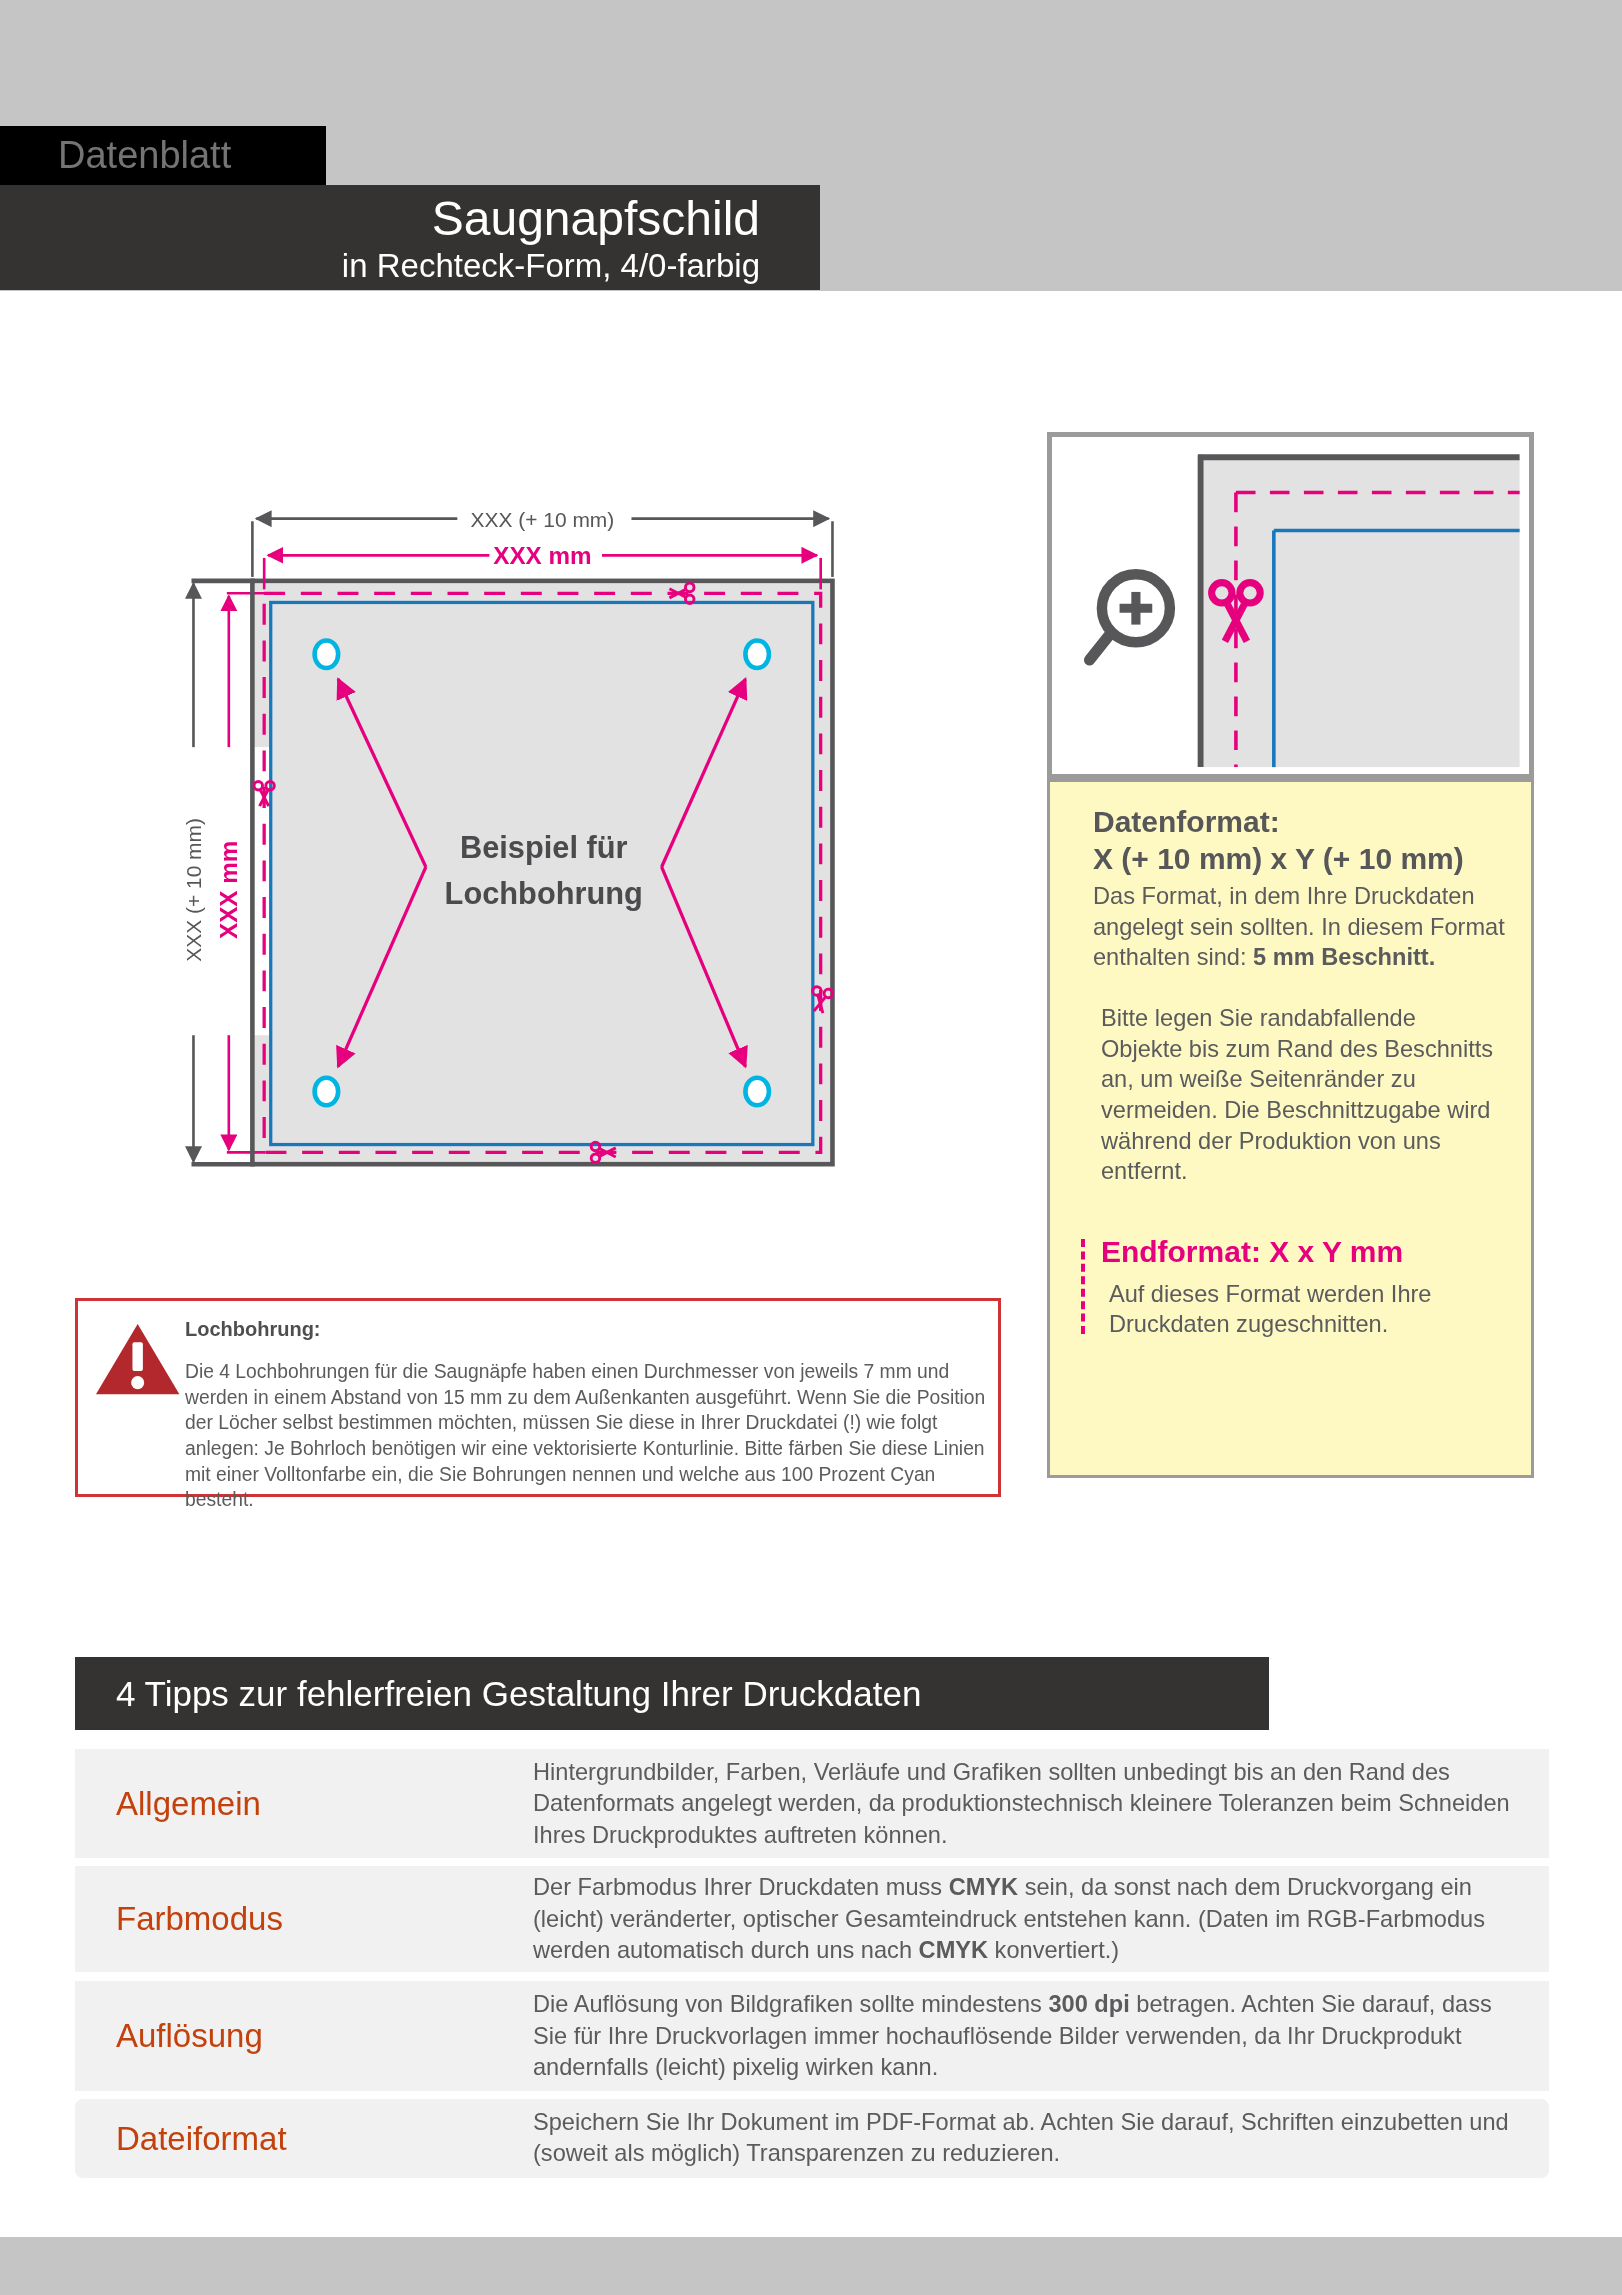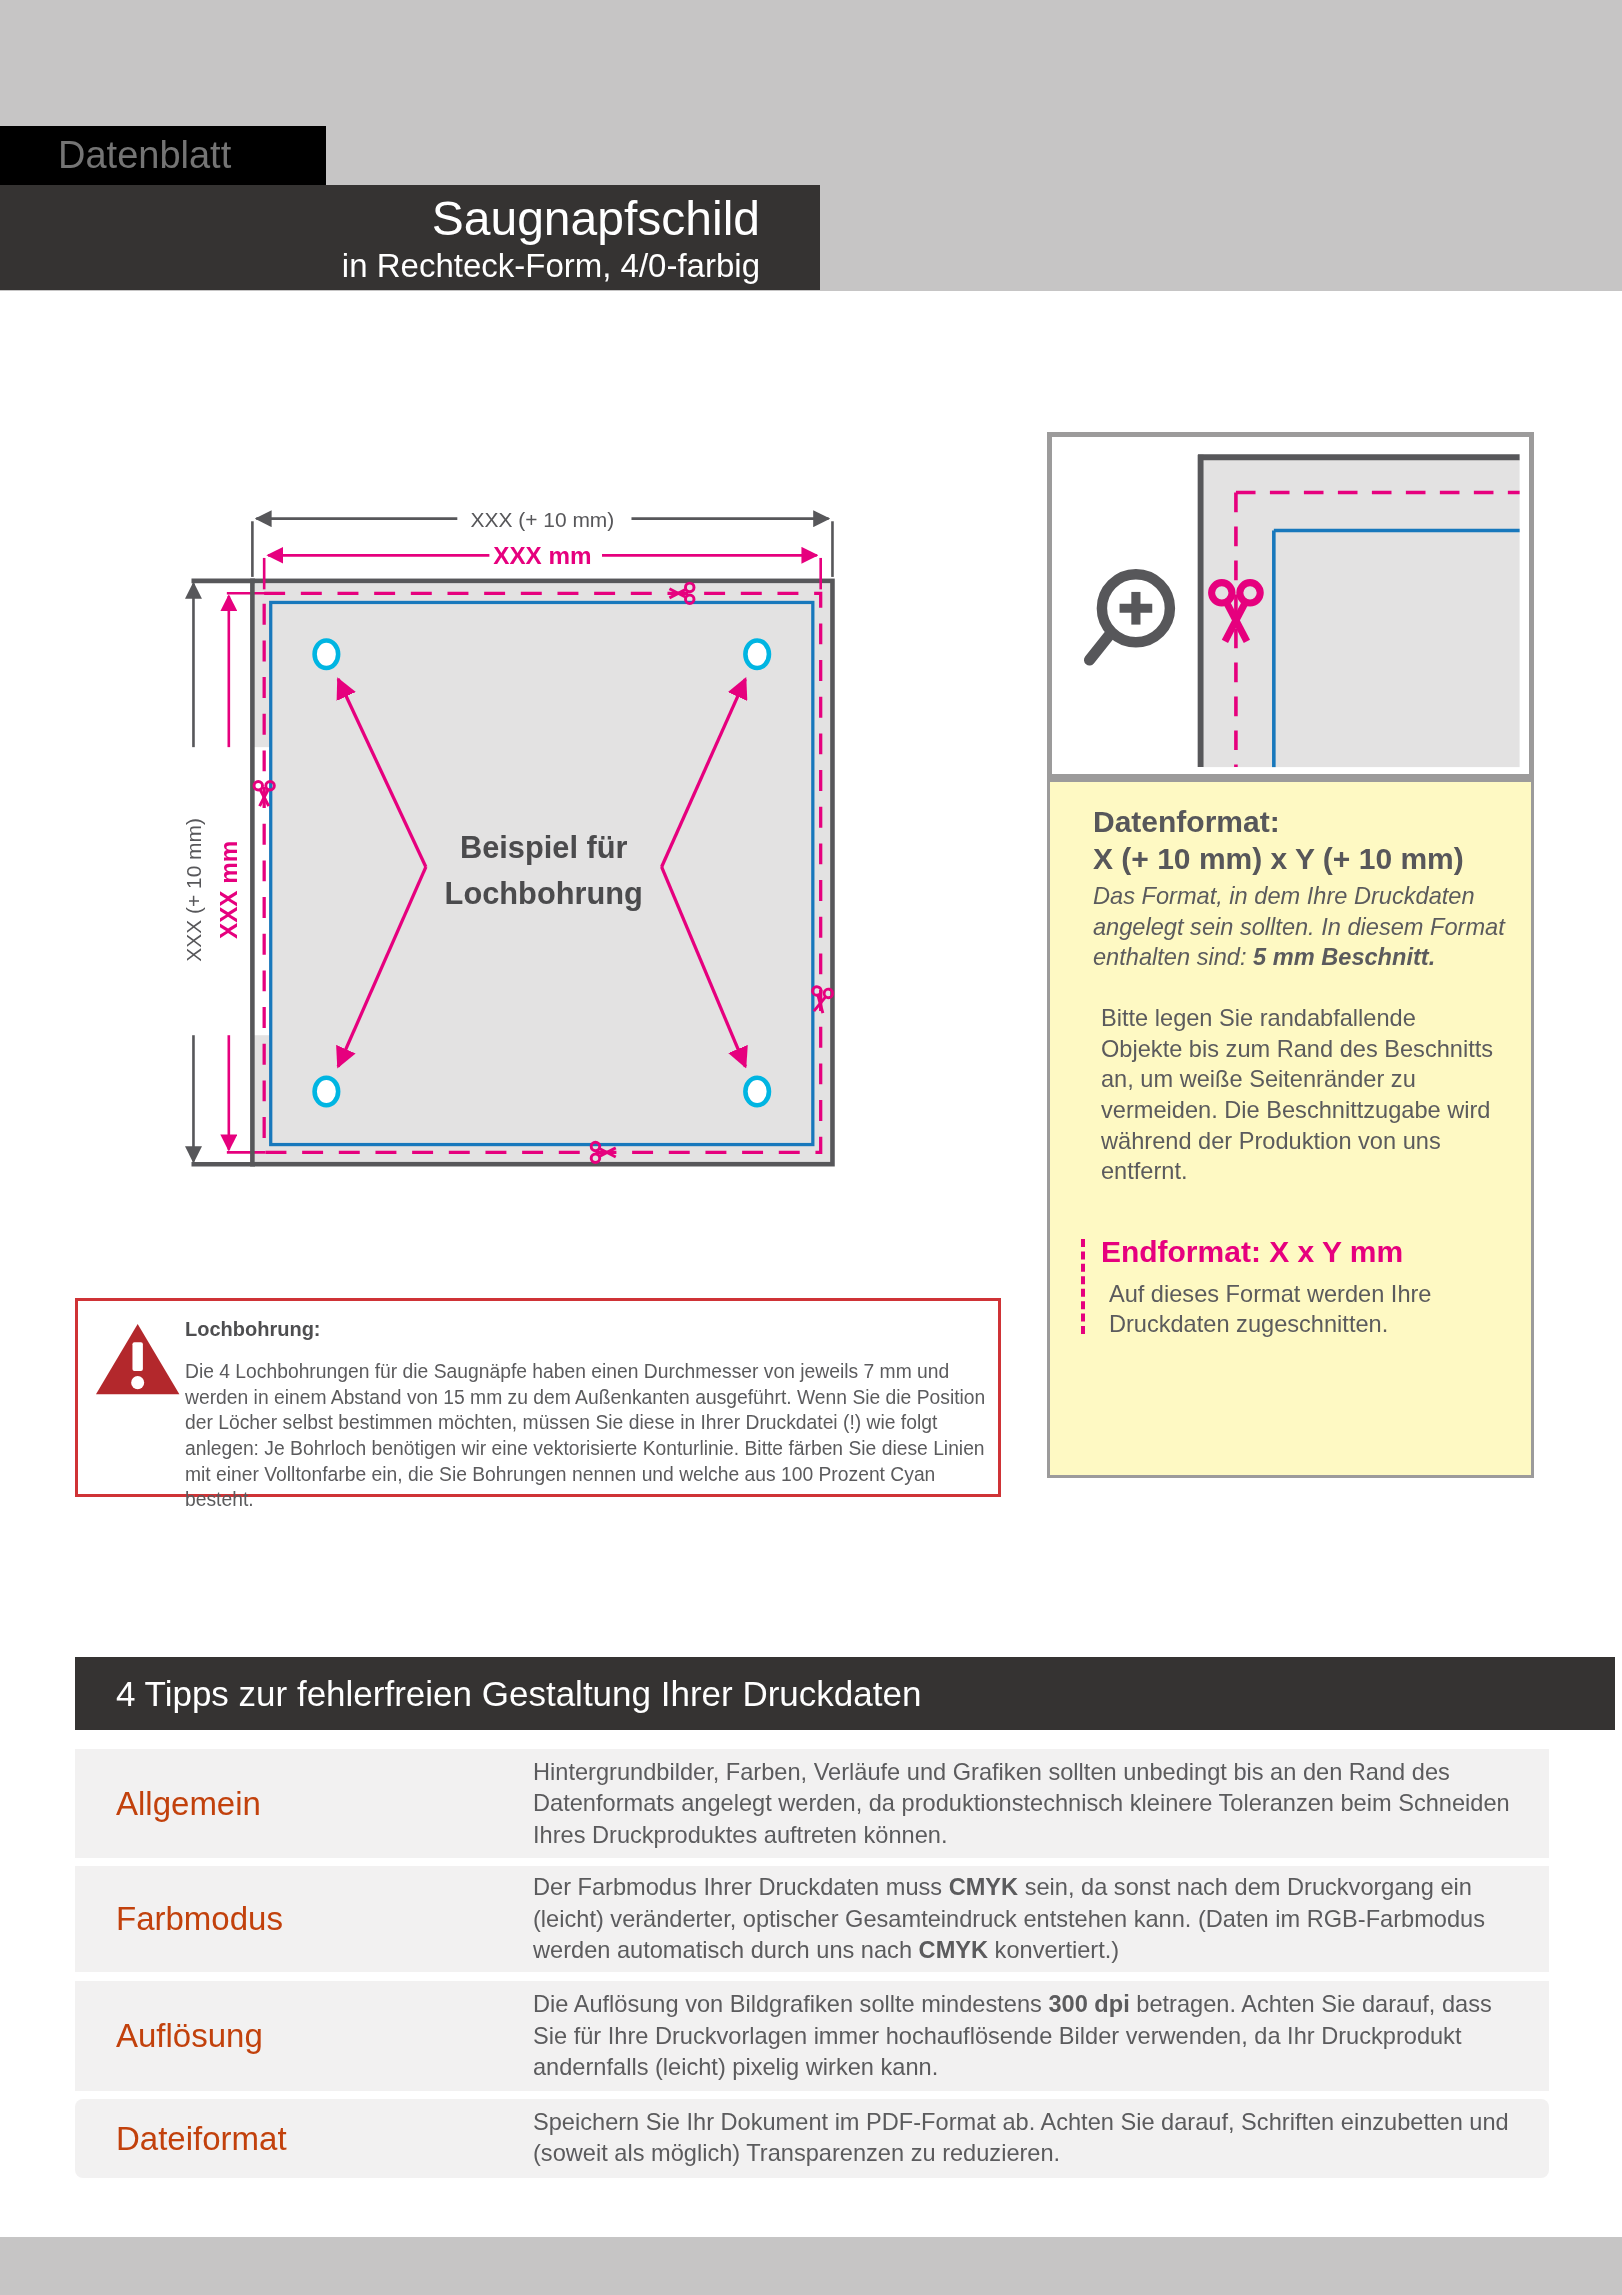--- a/index.html
+++ b/index.html
@@ -22,38 +22,38 @@
   .ctr{font-size:47px;font-weight:700;fill:#4b4b4d;text-anchor:middle;}
 
   
   .zoom-box{left:1047px;top:432px;width:487px;height:347px;background:#fff;border:5.2px solid #9c9b9b;box-sizing:border-box;}
 
   
   .info-panel{left:1047px;top:779px;width:487px;height:699px;background:#fef9c3;border:3.9px solid #9c9b9b;box-sizing:border-box;padding:22px 19.6px 0 43px;color:#5b5b5d;}
   .ip-h{font-size:30px;font-weight:700;line-height:1.22;color:#57575a;}
   .ip-p{font-size:23.6px;line-height:1.3;margin:8px;}
   .ip-p b{font-weight:700;}
-  .p-first{margin:3.9px 0 30px 0;font-style:italic;}
+  .p-first{margin:3.9px 0 30px 0;}
   .accent{position:relative;padding-left:7.9px;}
   .accent .ip-h{margin-bottom:5.2px;}
   .accent-m{margin-top:47px;}
   .accent-b{margin-top:30px;}
   .accent-m::before{content:"";position:absolute;left:-12.4px;top:5.2px;bottom:6.5px;border-left:4.6px dashed #e6007e;}
   .accent-b::before{content:"";position:absolute;left:-12.4px;top:5.2px;bottom:6.5px;border-left:4.6px solid #1878bc;}
   .accent-m .ip-h{color:#e6007e;}
   .accent-b .ip-h{color:#1878bc;}
 
   
   .warning{left:75px;top:1298px;width:926px;height:199px;border:3.3px solid #cf3336;box-sizing:border-box;background:#fff;}
   .warn-icon{position:absolute;left:16.4px;top:21px;}
   .warn-h{position:absolute;left:107px;top:17px;font-size:20px;font-weight:700;color:#4e4e50;}
   .warn-p{position:absolute;left:107px;top:58px;width:807px;font-size:19.3px;line-height:1.33;color:#5b5b5d;margin:0;}
 
   
-  .tips-banner{left:75px;top:1657px;width:1540px;height:73px;background:#353332;color:#fff;display:flex;align-items:center;padding-left:41px;box-sizing:border-box;font-size:35px;}
+  .tips-banner{left:75px;top:1657px;width:1194px;height:73px;background:#353332;color:#fff;display:flex;align-items:center;padding-left:41px;box-sizing:border-box;font-size:35px;}
   .tip-row{position:absolute;left:75px;width:1474px;background:#f2f1f1;}
   .row-1{top:1749px;height:109px;}
   .row-2{top:1866px;height:106px;}
   .row-3{top:1981px;height:110px;}
   .row-4{top:2099px;height:79px;border-radius:8px;}
   .tip-label{position:absolute;left:41px;top:50%;transform:translateY(-50%);font-size:33px;color:#c2410c;}
   .tip-body{position:absolute;left:458px;top:50%;transform:translateY(-50%);width:991px;font-size:23.6px;line-height:1.34;color:#5b5b5d;}
   .tip-body b{font-weight:700;}
 
   .footer-band{left:0;top:2237px;width:1623px;height:59px;background:#c6c5c5;}

